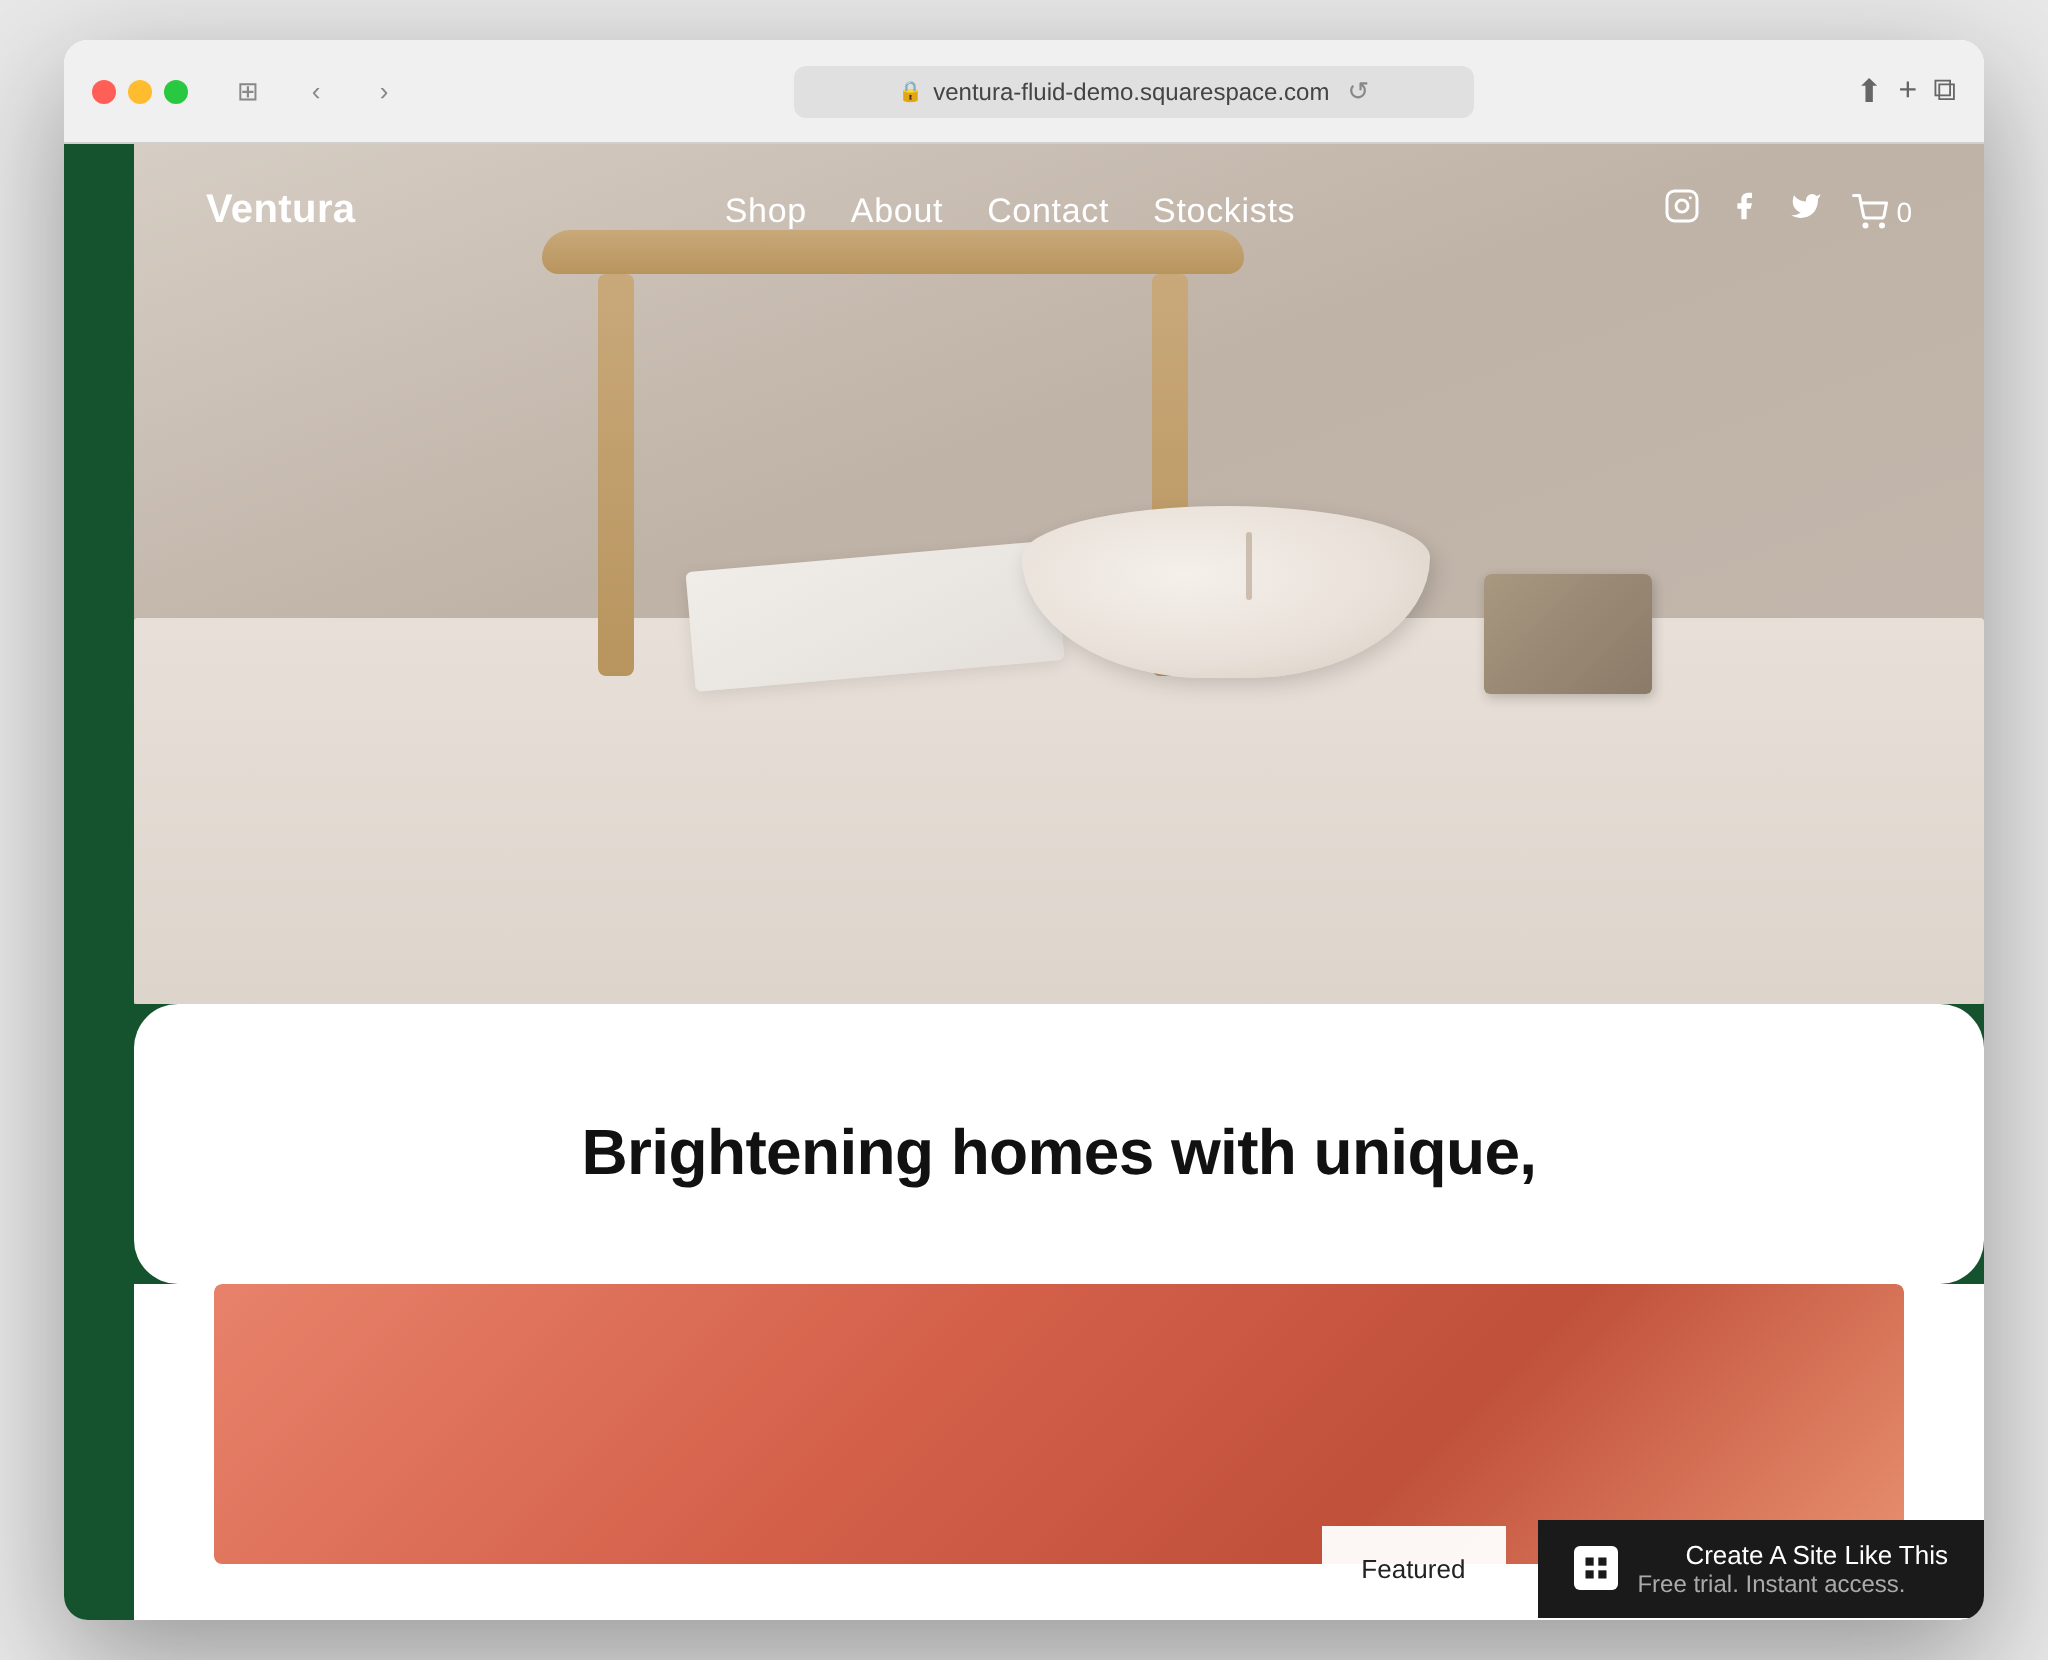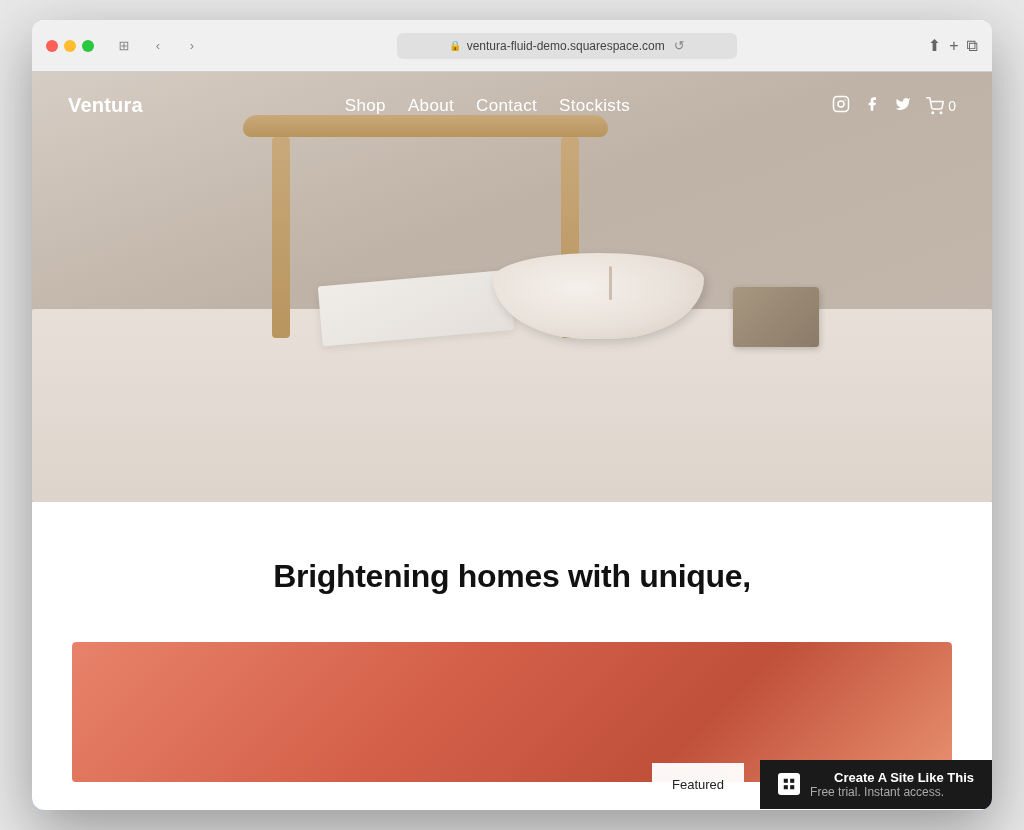--- a/index.html
+++ b/index.html
@@ -107,21 +107,22 @@
       font-size: 16px;
       cursor: pointer;
     }
 
     
     .site-content {
       flex: 1;
       overflow: hidden;
       display: flex;
       flex-direction: column;
-      background: #3b82f6;
+      background: #14532d;
+      padding-left: 35px;
     }
 
     
     .hero-section {
       position: relative;
       height: 430px;
       flex-shrink: 0;
       overflow: hidden;
     }
 
@@ -304,20 +305,21 @@
       gap: 4px;
       cursor: pointer;
     }
 
     
     .tagline-section {
       background: #fff;
       padding: 54px 40px 44px;
       text-align: center;
       flex-shrink: 0;
+      border-radius: 22px;
     }
 
     .tagline-text {
       font-size: 32px;
       font-weight: 800;
       color: #111;
       line-height: 1.3;
       letter-spacing: -0.01em;
     }
 
@@ -395,21 +397,21 @@
     }
 
     .sq-text {
       display: flex;
       flex-direction: column;
     }
 
     .sq-main-text {
       color: #fff;
       font-size: 13px;
-      font-weight: 700;
+      font-weight: 400;
       margin-left: 24px;
     }
 
     .sq-sub-text {
       color: #aaa;
       font-size: 12px;
     }
 
     .site-wrapper {
       position: relative;

